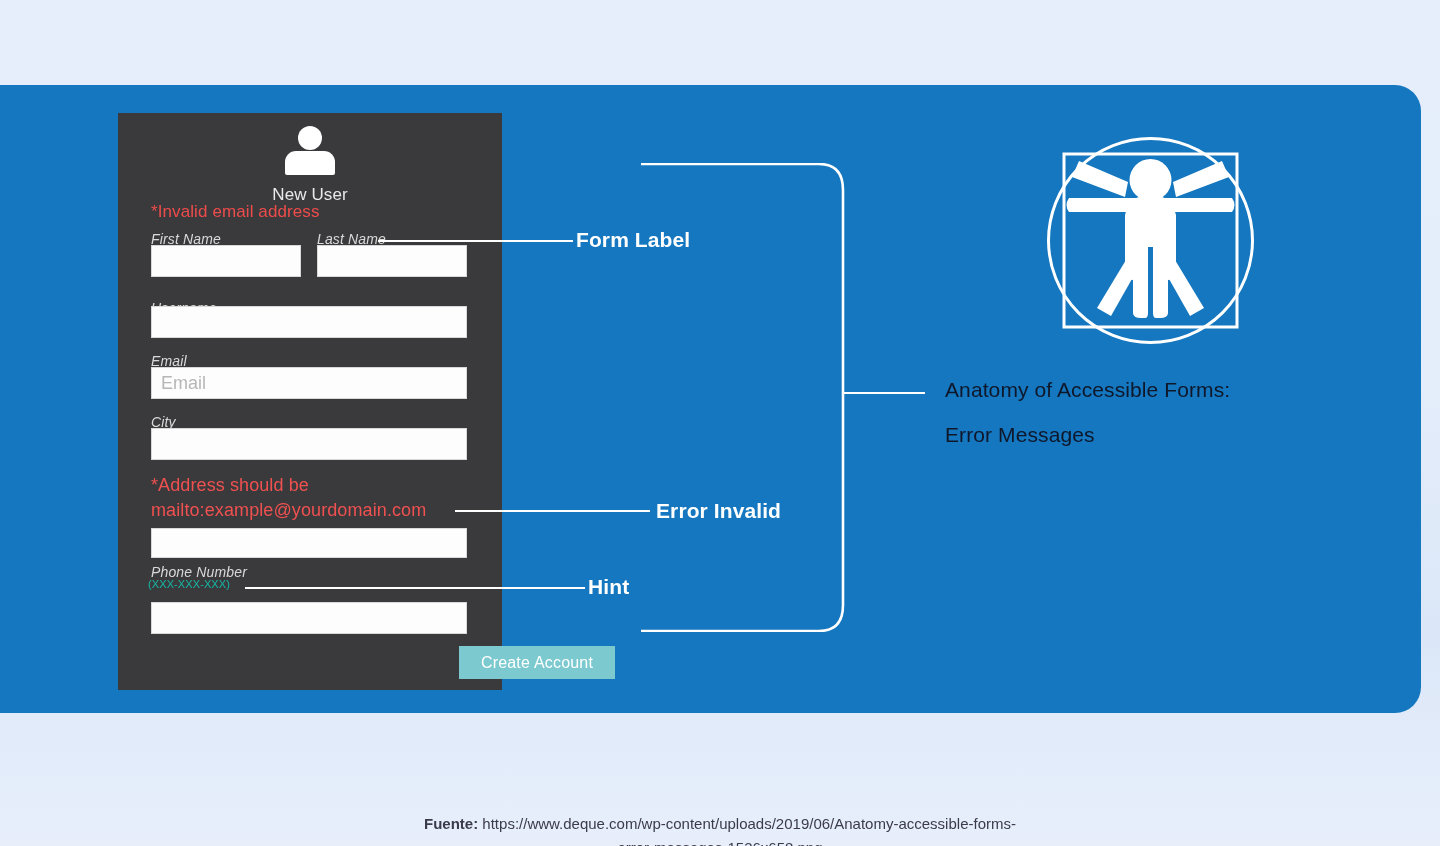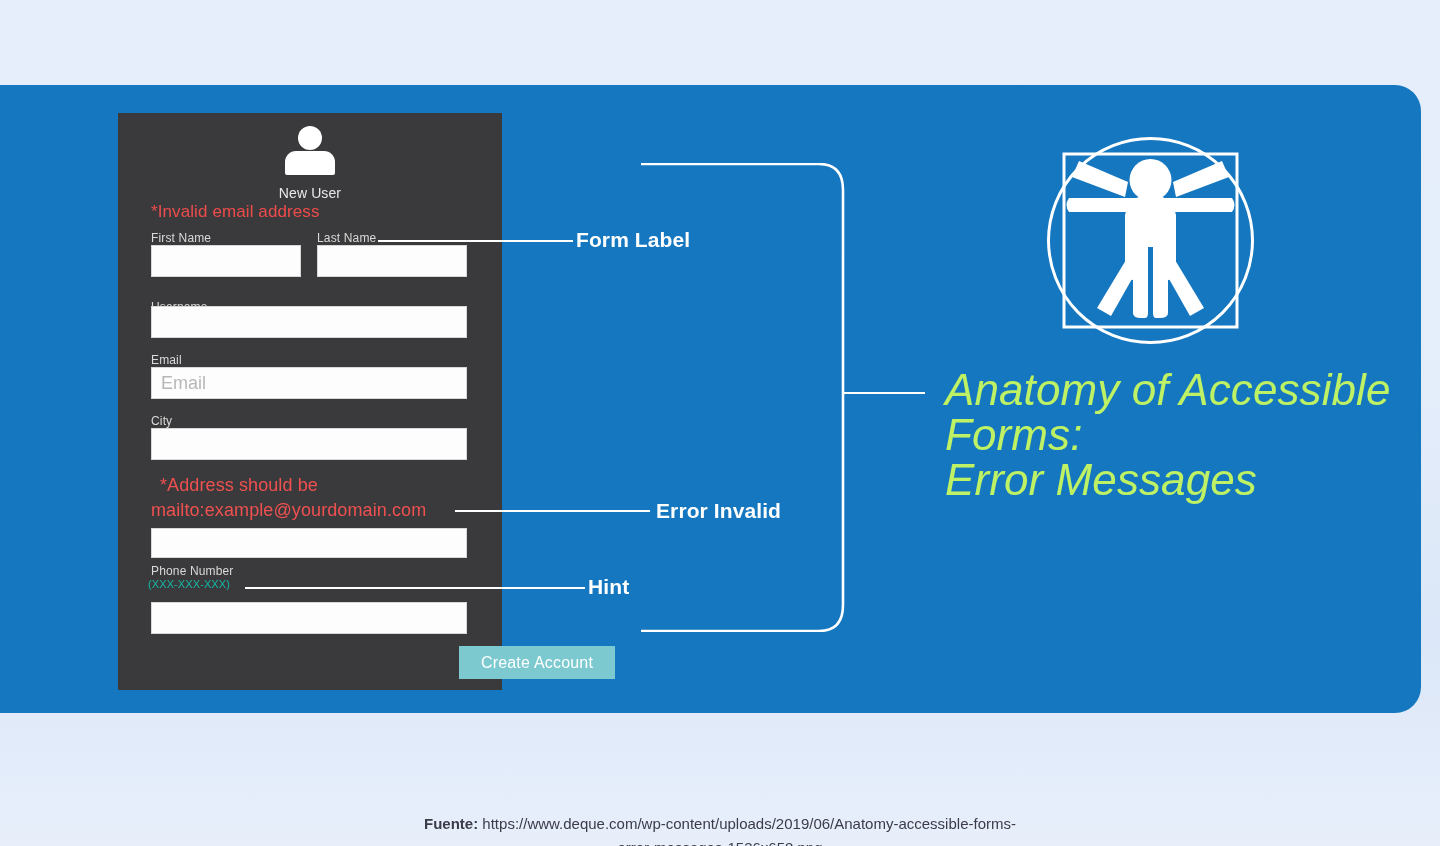--- a/index.html
+++ b/index.html
@@ -63,40 +63,41 @@
     position: absolute;
     left: 3px; top: 25px;
     width: 50px; height: 24px;
     border-radius: 11px 11px 2px 2px;
     background: #ffffff;
   }
   #new-user-label {
     display: block;
     margin-top: 1px;
     color: #e9e9e9;
-    font-size: 14px;
+    font-size: 17px;
     letter-spacing: .1px;
   }
 
   #global-error {
     position: absolute;
     left: 33px;
     top: 89px;
     color: #ee4b4b;
     font-size: 17px;
     letter-spacing: .1px;
     white-space: nowrap;
   }
 
   .field-label {
     position: absolute;
     color: #d9d9d9;
-    font-size: 12px;
+    font-size: 14px;
     letter-spacing: .15px;
     white-space: nowrap;
+    font-style: italic;
   }
   .hint-text {
     position: absolute;
     color: #14b8a6;
     font-size: 11px;
     letter-spacing: .1px;
     white-space: nowrap;
   }
   .input-box {
     position: absolute;
@@ -176,25 +177,24 @@
     left: 1075px;  
     top: 50px;
     width: 211px;
     height: 211px;
   }
   #right-title {
     position: absolute;
     left: 975px;  
     top: 282px;
     width: 460px;
-    color: #bef264;
-    font-size: 44px;
+    color: #0f172a;
+    font-size: 21px;
     line-height: 45px;
     letter-spacing: .1px;
-    font-style: italic;
   }
 
   
   #caption {
     position: absolute;
     left: 0;
     top: 812px;
     width: 1440px;
     text-align: center;
     color: #3b3b4a;
@@ -230,21 +230,21 @@
       <div class="input-box" style="left:33px; top:193px; width:316px; height:32px;"></div>
 
       <div class="field-label" style="left:33px; top:240px;">Email</div>
       <div class="input-box" style="left:33px; top:254px; width:316px; height:32px;">
         <span class="ph">Email</span>
       </div>
 
       <div class="field-label" style="left:33px; top:301px;">City</div>
       <div class="input-box" style="left:33px; top:315px; width:316px; height:32px;"></div>
 
-      <div class="inline-error" style="left:33px; top:360px;margin-left:9px;">*Address should be</div>
+      <div class="inline-error" style="left:33px; top:360px;">*Address should be</div>
       <div class="inline-error" style="left:33px; top:385px;">mailto:example@yourdomain.com</div>
       <div class="input-box" style="left:33px; top:415px; width:316px; height:30px;"></div>
 
       <div class="field-label" style="left:33px; top:451px;">Phone Number</div>
       <div class="hint-text" style="left:30px; top:465px;">(XXX-XXX-XXX)</div>
       <div class="input-box" style="left:33px; top:489px; width:316px; height:32px;"></div>
 
       <div id="create-account-btn">Create Account</div>
     </div>
   </div>

